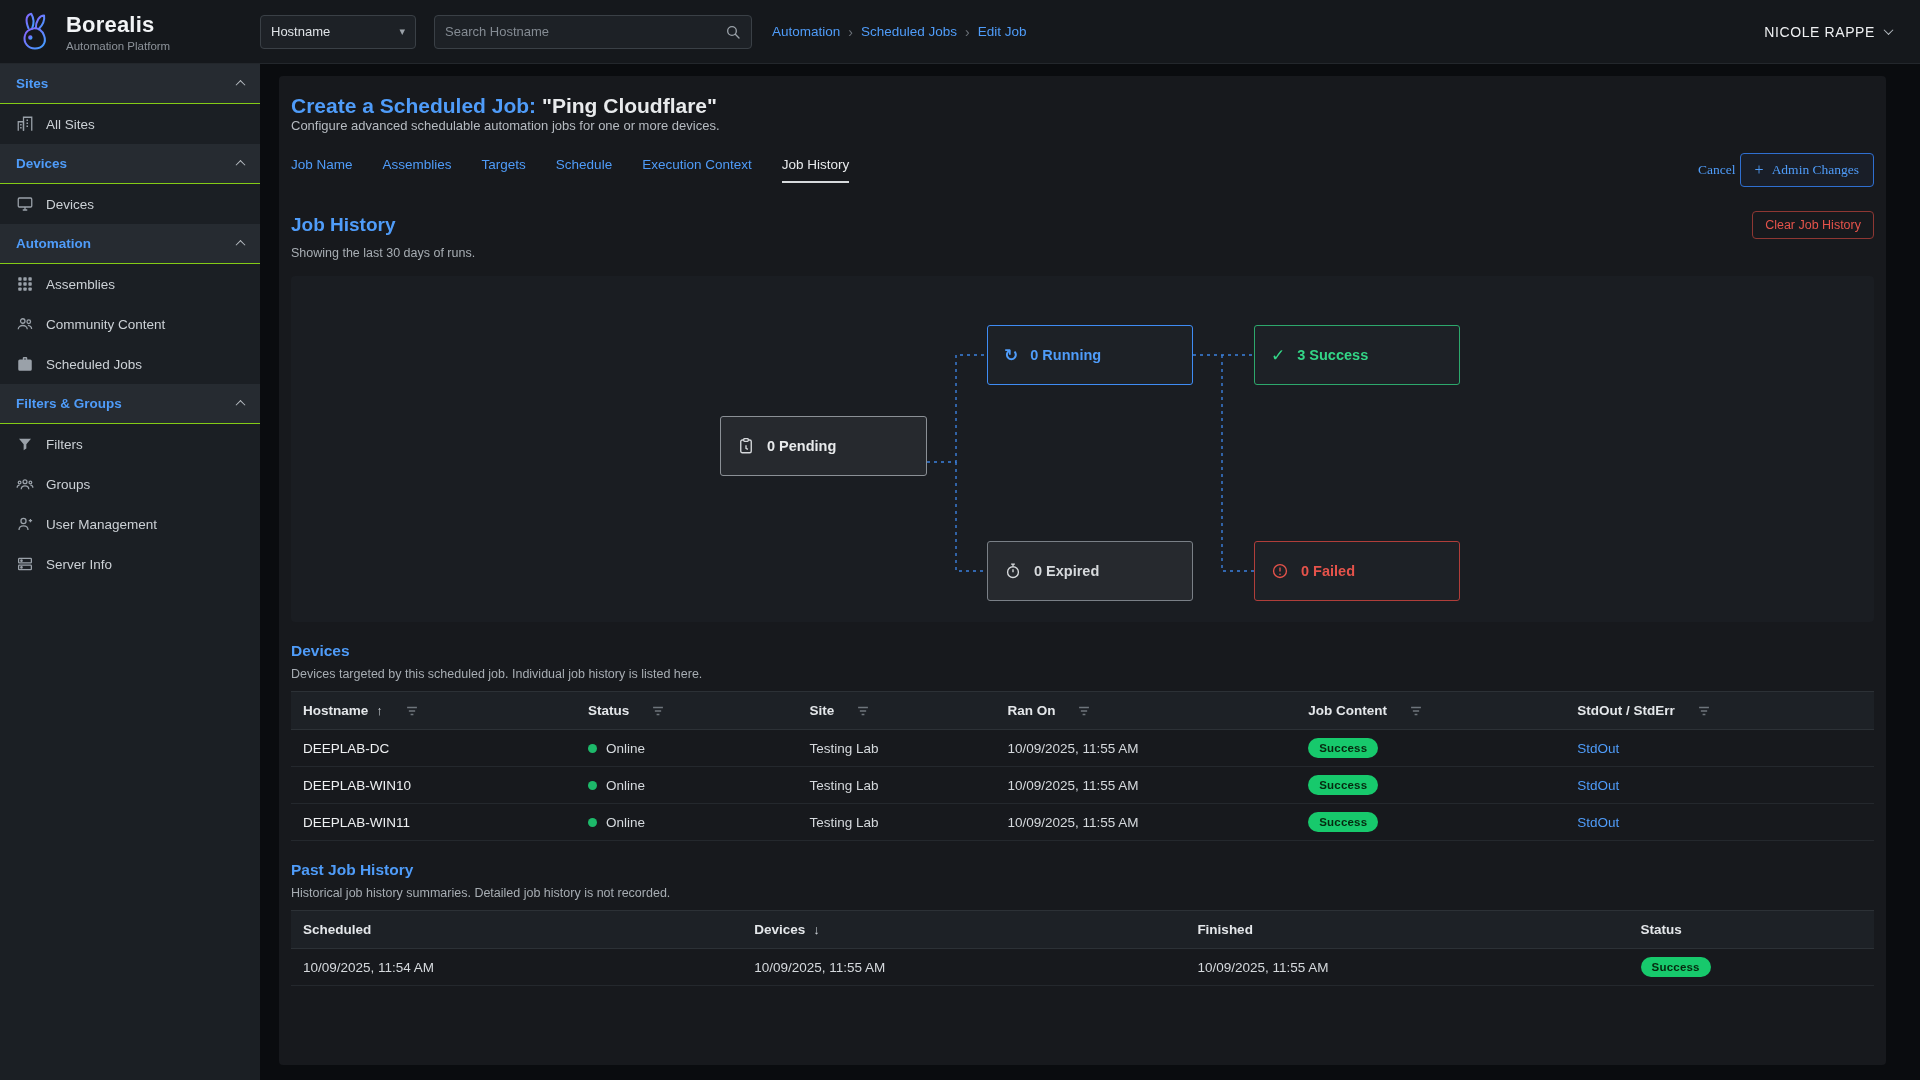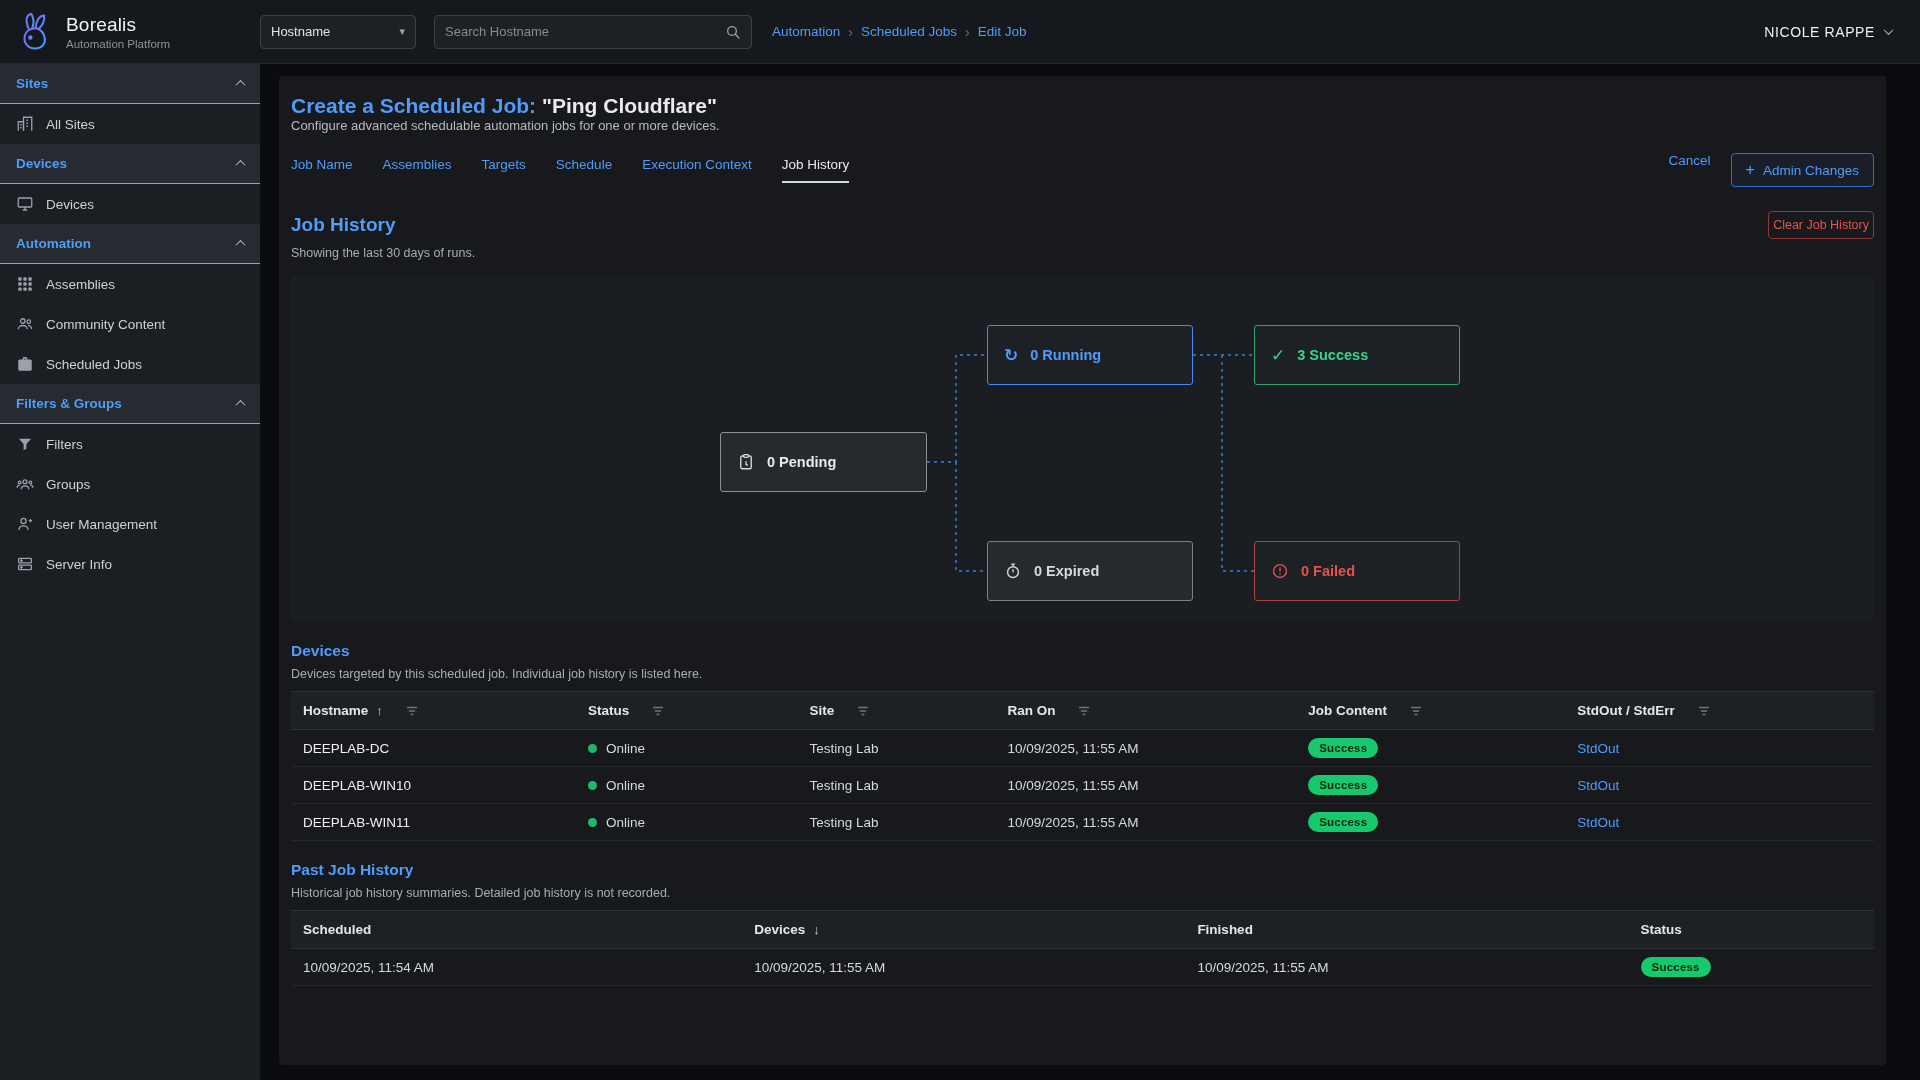--- a/index.html
+++ b/index.html
@@ -8,21 +8,21 @@
     background:#0a0c0f;
     font-family:"Liberation Sans","DejaVu Sans",sans-serif;
     color:#e6e8ea;
   }
   
   .topbar {
     height:64px; display:flex; align-items:center;
     background:#15181c; border-bottom:1px solid #23272c;
   }
   .brand { width:260px; display:flex; align-items:center; gap:10px; padding-left:12px; flex:none; }
-  .brand-text .name { font-size:19px; font-weight:normal; color:#f2f4f6; letter-spacing:.2px; }
+  .brand-text .name { font-size:22px; font-weight:bold; color:#f2f4f6; letter-spacing:.2px; }
   .brand-text .sub  { font-size:11.5px; color:#8d939a; margin-top:2px; }
   .select-box {
     width:156px; height:34px; background:#1d2126; border:1px solid #3a4046; border-radius:4px;
     display:flex; align-items:center; justify-content:space-between; padding:0 10px;
     font-size:13px; color:#dfe3e7; cursor:pointer;
   }
   .caret { color:#9aa1a8; font-size:11px; }
   .search-box {
     width:318px; height:34px; margin-left:18px; background:#1d2126; border:1px solid #3a4046;
     border-radius:4px; display:flex; align-items:center; padding:0 10px;
@@ -60,46 +60,46 @@
   .panel { background:#17191d; border-radius:4px; min-height:989px; padding:18px 12px 16px 12px; }
   .page-title { font-size:21px; }
   .page-title .blue { color:#4f9cf9; }
   .page-title .white { color:#e8eaec; }
   .page-subtitle { font-size:13px; color:#b6bbc1; margin-top:0; }
   
   .tabs-row { margin-top:20px; display:flex; align-items:center; }
   .tabs { display:flex; gap:30px; }
   .tab { font-size:13.5px; color:#4f9cf9; padding-bottom:9px; cursor:pointer; border-bottom:2px solid transparent; }
   .tab.active { color:#e8eaec; border-bottom-color:#d7dadd; }
-  .tab-actions { margin-left:auto; display:flex; align-items:flex-start; gap:20px; }
+  .tab-actions { margin-left:auto; display:flex; align-items:center; gap:4px;font-family:Liberation Serif, serif; }
   .cancel-link { color:#4f9cf9; font-size:13.5px; cursor:pointer; }
   .save-btn {
     display:flex; align-items:center; gap:8px; border:1px solid #2f6fd0; color:#4f9cf9;
     background:rgba(38,74,126,.12); border-radius:4px; padding:8px 14px; font-size:13.5px; cursor:pointer;
     font-family:inherit;
   }
   .save-btn .plus { font-size:16px; line-height:1; }
   
   .section-row { display:flex; align-items:center; margin-top:24px; }
   .jh-heading { color:#4f9cf9; font-size:19px; }
   .clear-btn {
     margin-left:auto; border:1px solid #8e3733; color:#e5534b; background:transparent;
-    border-radius:4px; padding:6px 4px; font-size:12.5px; cursor:pointer; font-family:inherit;
+    border-radius:4px; padding:6px 12px; font-size:12.5px; cursor:pointer; font-family:inherit;
   }
   .sub-note { font-size:12.5px; color:#a7adb3; margin-top:7px; }
   
   .flow { position:relative; margin-top:16px; height:346px; background:#1a1d22; border-radius:4px; }
   .flow svg.connectors { position:absolute; left:0; top:0; }
   .fbox {
     position:absolute; width:206px; height:60px; display:flex; align-items:center; gap:12px;
     padding-left:16px; border-radius:3px; font-size:14.5px; font-weight:bold; cursor:pointer;
   }
   .fbox svg, .fbox .glyph { flex:none; }
   .fbox .glyph { font-size:17px; font-weight:bold; }
-  .fb-pending { left:429px; top:156px; background:#26292e; border:1px solid #8b9096; color:#e8eaec; width:207px; }
+  .fb-pending { left:429px; top:140px; background:#26292e; border:1px solid #8b9096; color:#e8eaec; width:207px; }
   .fb-running { left:696px; top:49px;  background:#1d2126; border:1px solid #3f8cf4; color:#4f9cf9; }
   .fb-success { left:963px; top:49px;  background:#1d2126; border:1px solid #2da86c; color:#33d687; }
   .fb-expired { left:696px; top:265px; background:#26292e; border:1px solid #7a8087; color:#d7dadd; }
   .fb-failed  { left:963px; top:265px; background:#1d2126; border:1px solid #b03e3a; color:#e5534b; }
   
   .sec-heading { color:#4f9cf9; font-size:15.5px; margin-top:20px; }
   
   table { width:100%; border-collapse:collapse; margin-top:10px; }
   thead th {
     background:#1d2126; height:38px; text-align:left; font-size:13.5px; font-weight:bold; color:#e4e7ea;

